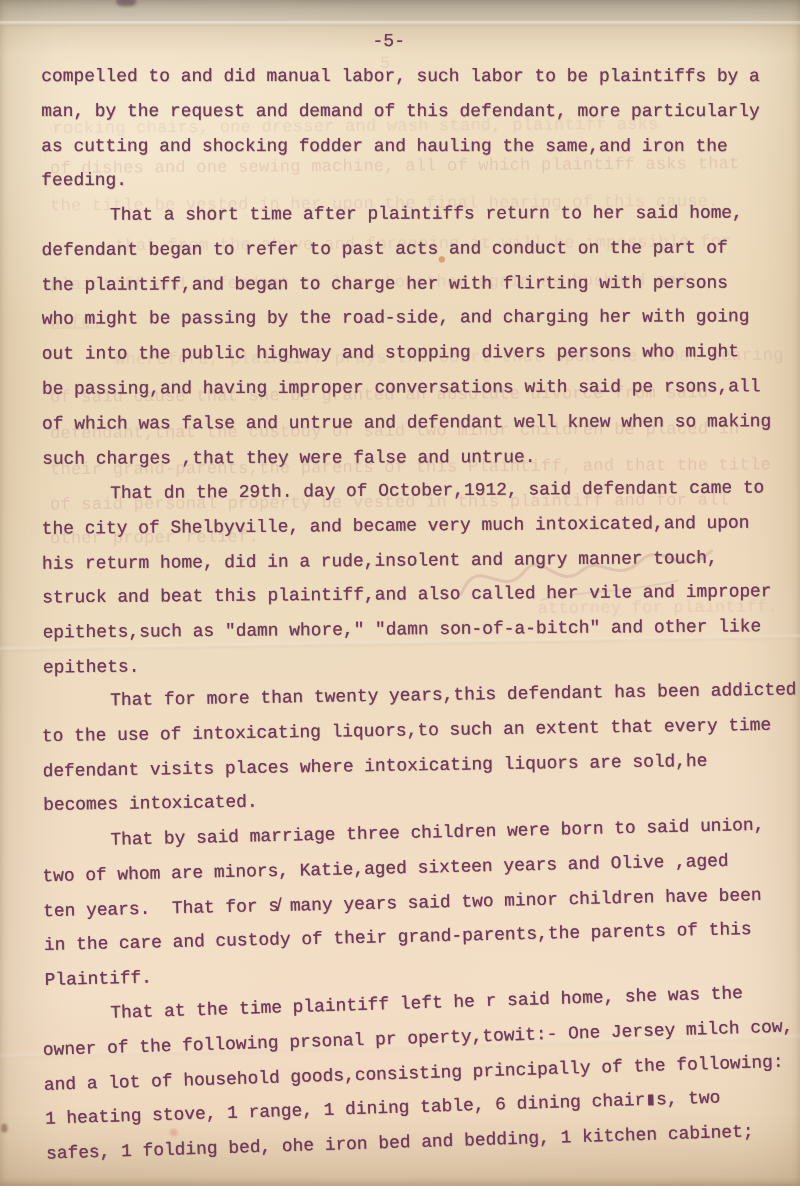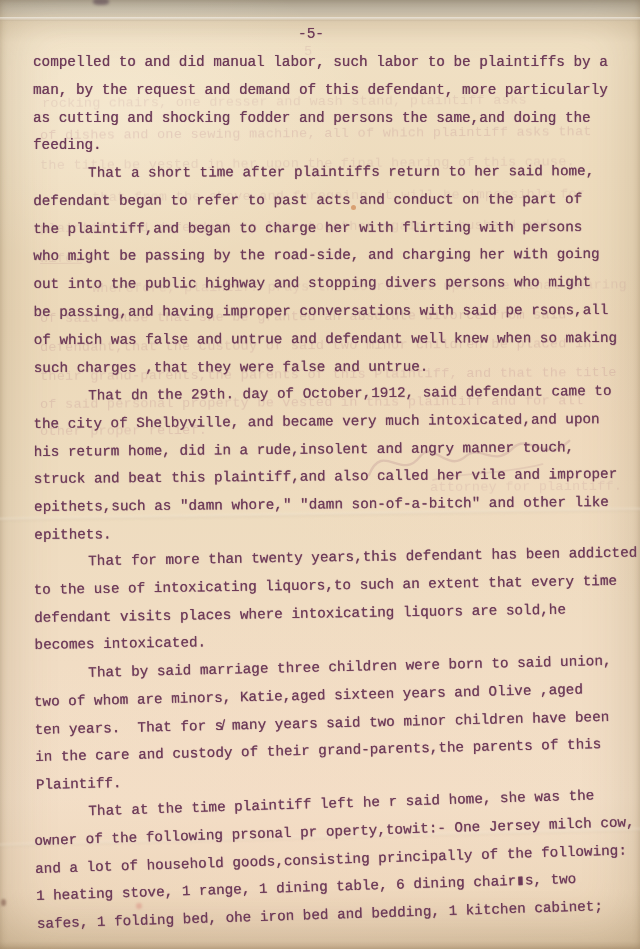--- a/index.html
+++ b/index.html
@@ -103,21 +103,21 @@
     </div>
   </div>
 
   <div class="pageno">-5-</div>
 
   <div class="body">
 
     <div class="para">
       <div class="ln">compelled to and did manual labor, such labor to be plaintiffs by a</div>
       <div class="ln">man, by the request and demand of this defendant, more particularly</div>
-      <div class="ln">as cutting and shocking fodder and persons the same,and doing the</div>
+      <div class="ln">as cutting and shocking fodder and hauling the same,and iron the</div>
       <div class="ln">feeding.</div>
     </div>
 
     <div class="para r1">
       <div class="ln ind">That a short time after plaintiffs return to her said home,</div>
       <div class="ln">defendant began to refer to past acts and conduct on the part of</div>
       <div class="ln">the plaintiff,and began to charge her with flirting with persons</div>
       <div class="ln">who might be passing by the road-side, and charging her with going</div>
       <div class="ln">out into the public highway and stopping divers persons who might</div>
       <div class="ln">be passing,and having improper conversations with said pe rsons,all</div>

